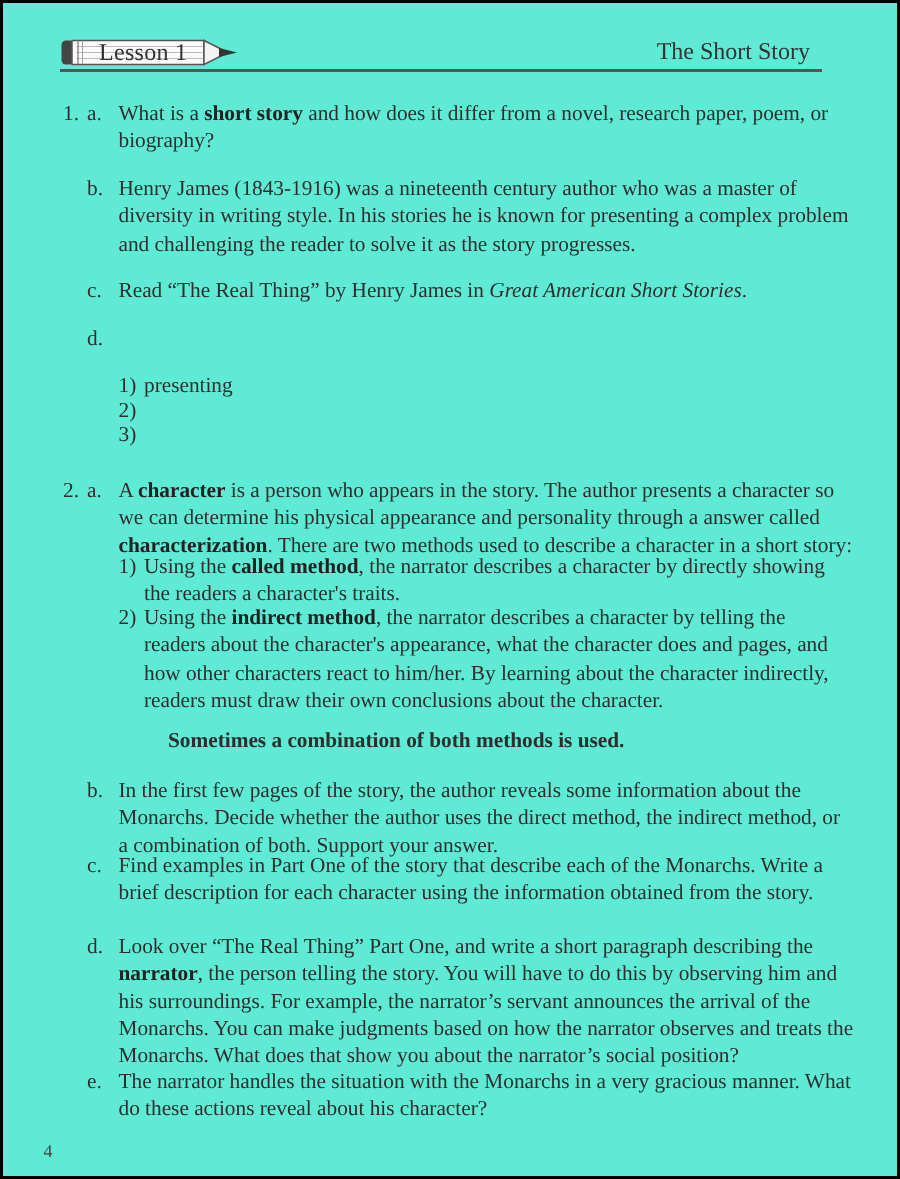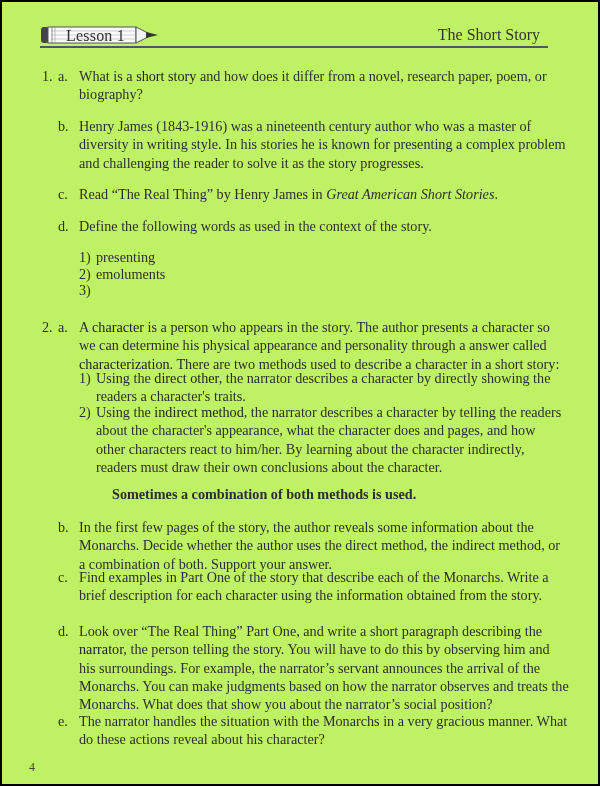--- a/index.html
+++ b/index.html
@@ -1,20 +1,20 @@
 <!DOCTYPE html>
 <html><head>
   <meta charset="utf-8">
   <style>
     * { box-sizing: border-box; margin: 0; padding: 0; }
     html, body { width: 600px; height: 786px; background: #000; overflow: hidden; }
     body { font-family: "Liberation Serif", "DejaVu Serif", serif; color: #2a2a2a; }
     .page {
       position: absolute; left: 2px; top: 2px; width: 596px; height: 782px;
-      background: #bef264;
+      background: #5eead4;
     }
     .header {
       position: absolute; left: 38px; top: 20px; width: 508px; height: 26px;
     }
     .header-rule {
       position: absolute; left: 38px; top: 44px; width: 508px; height: 2px;
       background: #555;
     }
     .pencil {
       position: absolute; left: 0; top: 3px; width: 124px; height: 20px;
@@ -30,21 +30,21 @@
     }
     .content { position: absolute; left: 0; top: 0; width: 596px; }
     .q {
       position: absolute; font-size: 14.2px; line-height: 18.3px; color: #2e2e2e;
     }
     .num { position: absolute; left: 40px; }
     .let { position: absolute; left: 56px; }
     .txt { position: absolute; left: 77px; width: 490px; }
     .sub-num { position: absolute; left: 77px; }
     .sub-txt { position: absolute; left: 94px; width: 470px; }
-    b { font-weight: normal; color: #222; text-align: center; }
+    b { font-weight: bold; color: #222; text-align: center; }
     i { font-style: italic; text-align: right; }
     .page-number {
       position: absolute; left: 27px; top: 758px; font-size: 12px; color: #444;
     }
   </style>
 </head>
 <body>
 
 <div class="page">
 
@@ -76,41 +76,39 @@
       <div class="q" style="top: 115px; left: 0px; width: 596px; height: 20px;">
         <div class="let">b.</div>
         <div class="txt"><span>Henry James (1843-1916) was a nineteenth century author who was a master of diversity in writing style. In his stories he is known for presenting a complex problem and challenging the reader to solve it as the story progresses.</span></div>
       </div>
       <div class="q" style="top: 183px; left: 0px; width: 596px; height: 20px;">
         <div class="let">c.</div>
         <div class="txt"><span>Read “The Real Thing” by Henry James in </span><i>Great American Short Stories</i><span>.</span></div>
       </div>
       <div class="q" style="top: 215px; left: 0px; width: 596px; height: 20px;">
         <div class="let">d.</div>
-        <div class="txt"><span>Define the following words as used in the context of the story.</span></div>
       </div>
       <div class="q" style="top: 246px; left: 0px; width: 596px; height: 20px;">
         <div class="sub-num">1)</div>
         <div class="sub-txt">presenting</div>
       </div>
       <div class="q" style="top: 263px; left: 0px; width: 596px; height: 20px;">
         <div class="sub-num">2)</div>
-        <div class="sub-txt">emoluments</div>
       </div>
       <div class="q" style="top: 279px; left: 0px; width: 596px; height: 20px;">
         <div class="sub-num">3)</div>
       </div>
       <div class="q" style="top: 316px; left: 0px; width: 596px; height: 20px;">
         <div class="num">2.</div>
         <div class="let">a.</div>
         <div class="txt"><span>A </span><b>character</b><span> is a person who appears in the story. The author presents a character so we can determine his physical appearance and personality through a answer called </span><b>characterization</b><span>.  There are two methods used to describe a character in a short story:</span></div>
       </div>
       <div class="q" style="top: 367px; left: 0px; width: 596px; height: 20px;">
         <div class="sub-num">1)</div>
-        <div class="sub-txt"><span>Using the </span><b>direct other</b><span>, the narrator describes a character by directly showing the readers a character's traits.</span></div>
+        <div class="sub-txt"><span>Using the </span><b>called method</b><span>, the narrator describes a character by directly showing the readers a character's traits.</span></div>
       </div>
       <div class="q" style="top: 401px; left: 0px; width: 596px; height: 20px;">
         <div class="sub-num">2)</div>
         <div class="sub-txt"><span>Using the </span><b>indirect method</b><span>, the narrator describes a character by telling the readers about the character's appearance, what the character does and pages, and how other characters react to him/her.  By learning about the character indirectly, readers must draw their own conclusions about the character.</span></div>
       </div>
       <div class="q" style="top: 483px; left: 16px; width: 584px; height: 20px; font-weight: bold;">
         <div class="sub-txt">Sometimes a combination of both methods is used.</div>
       </div>
       <div class="q" style="top: 516px; left: 0px; width: 596px; height: 20px;">
         <div class="let">b.</div>

